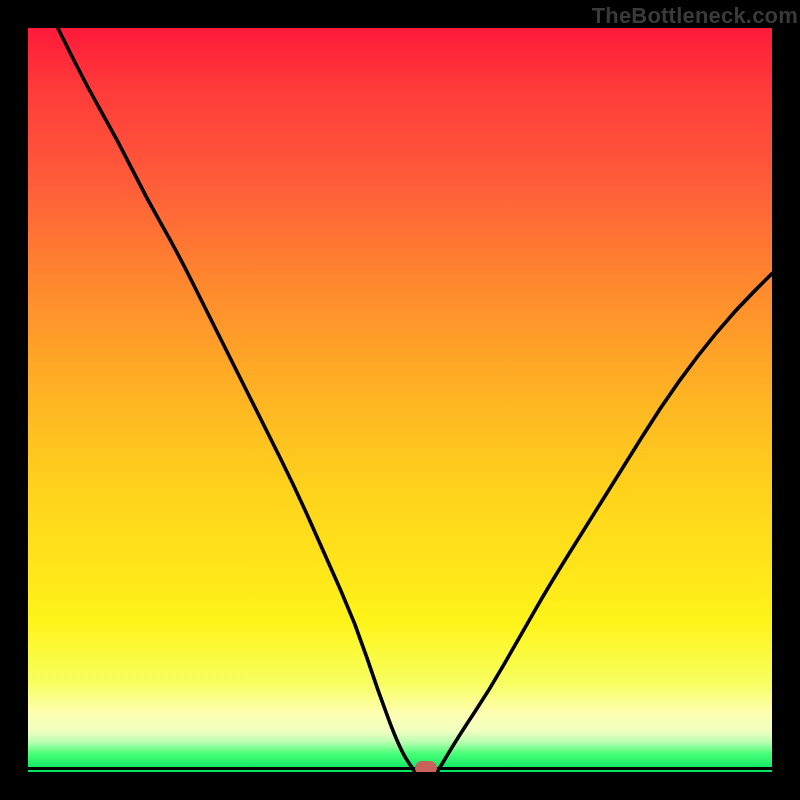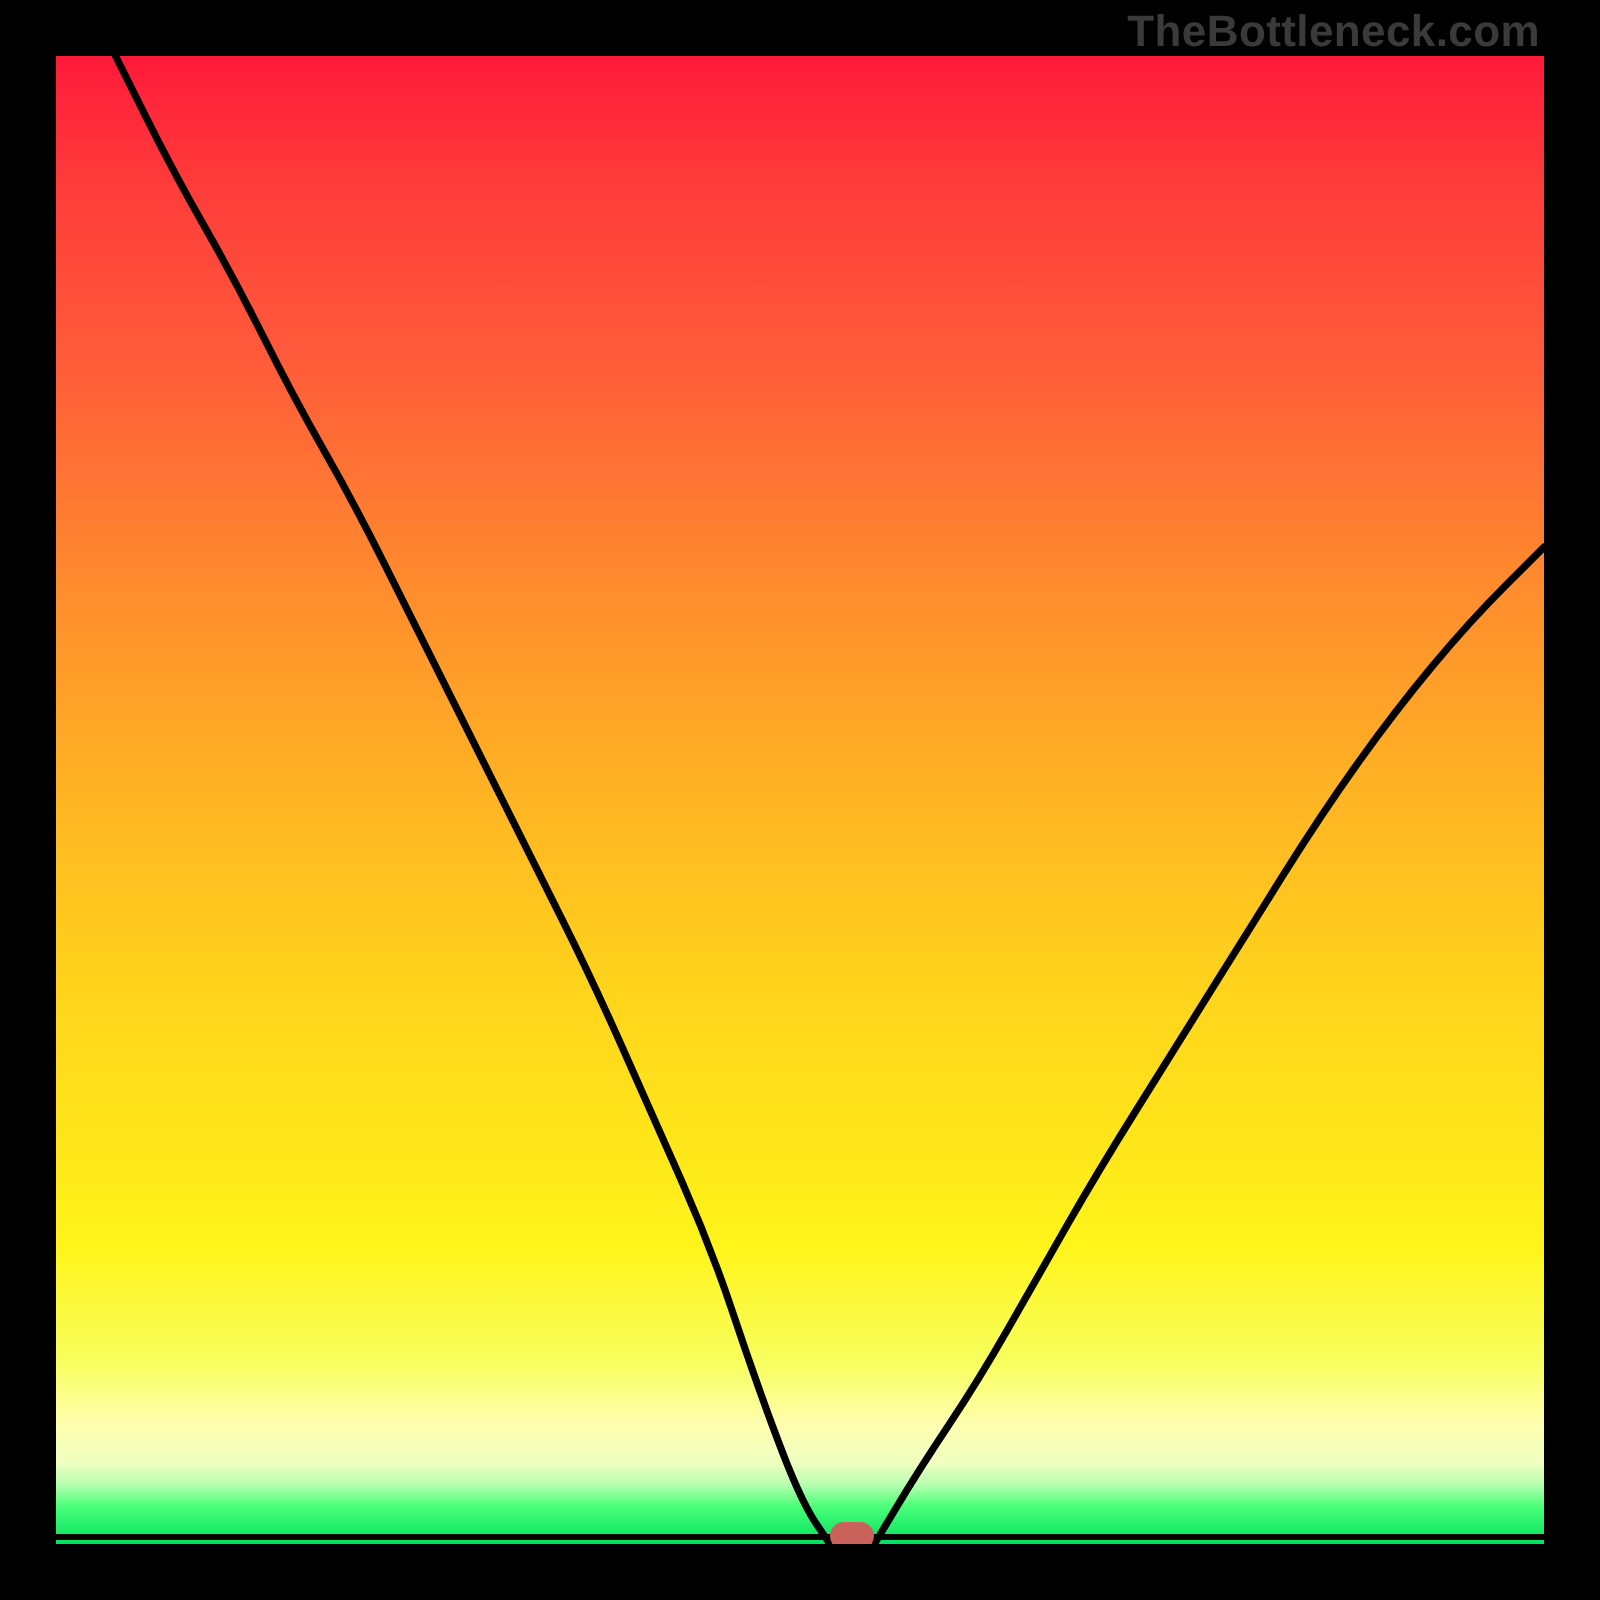--- a/index.html
+++ b/index.html
@@ -13,21 +13,21 @@
   }
   .frame {
     position: relative;
     width: 800px;
     height: 800px;
     background: #000;
   }
   .watermark {
     position: absolute;
     top: 3px;
-    right: 30px;
+    right: 2px;
     color: #3a3a3a;
     font-size: 22px;
     font-weight: bold;
     letter-spacing: 0.2px;
     z-index: 10;
   }
   .plot-area {
     position: absolute;
     left: 28px;
     top: 28px;

